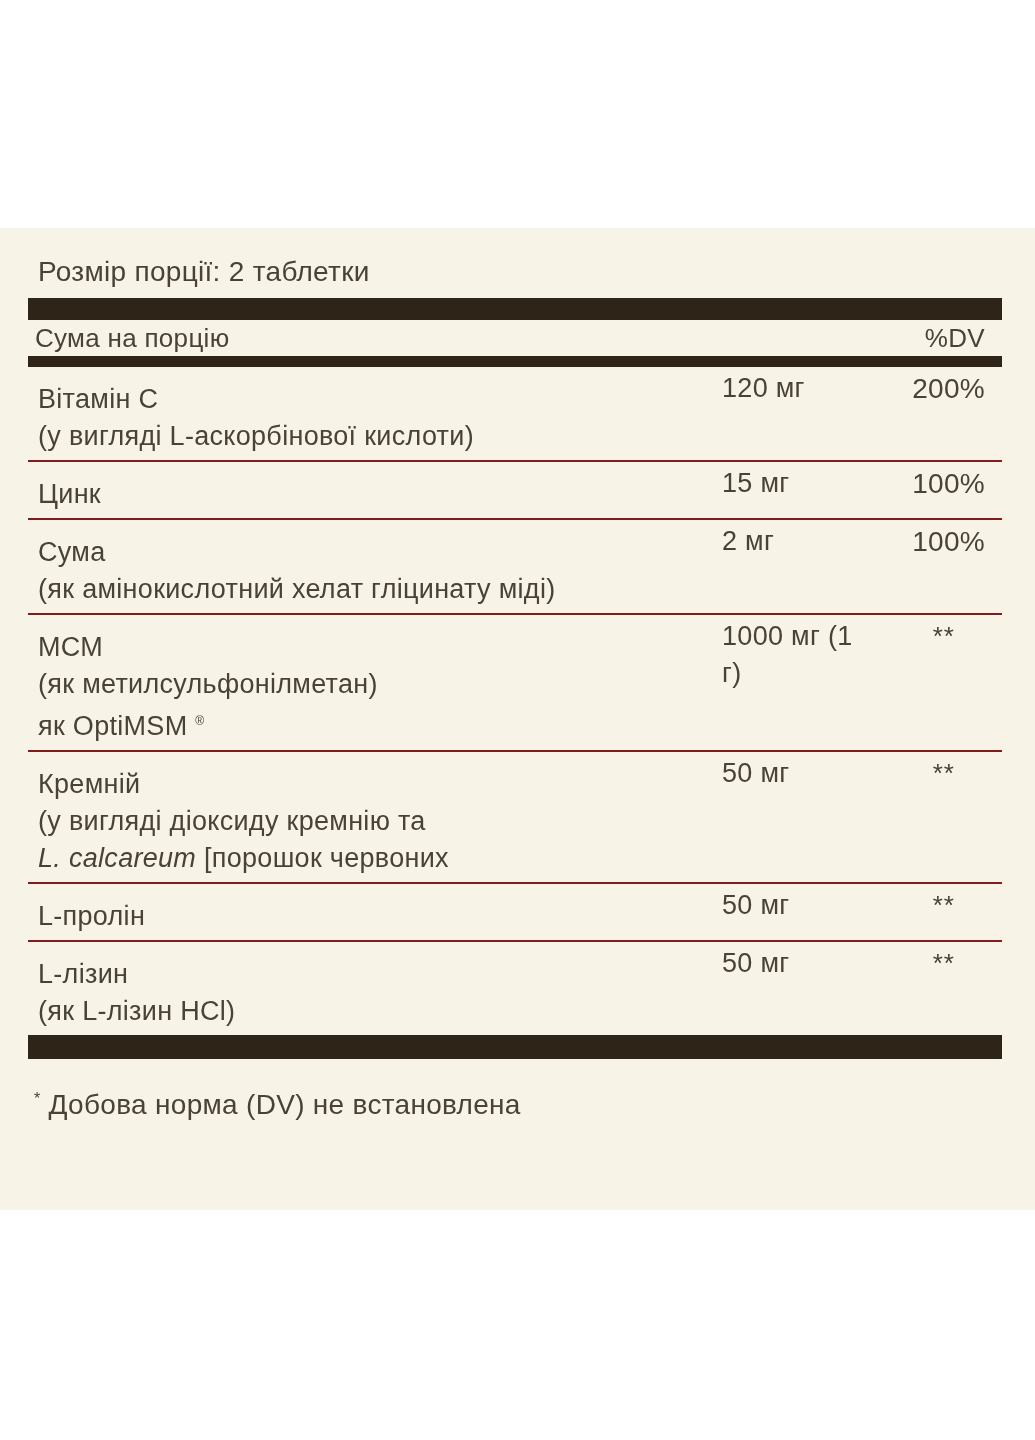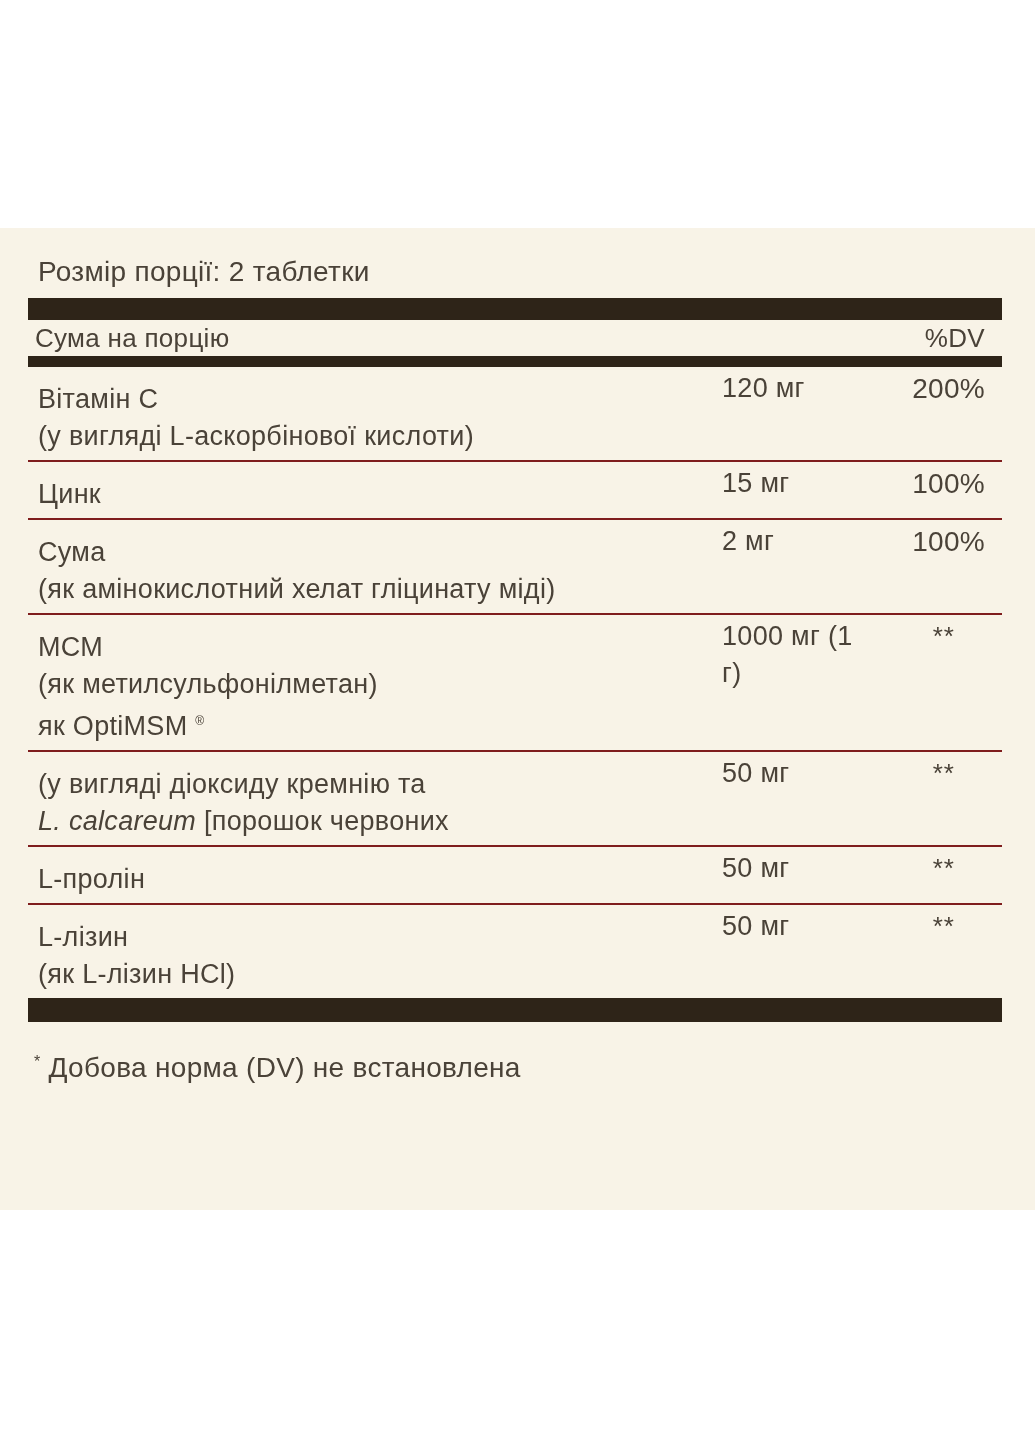--- a/index.html
+++ b/index.html
@@ -81,20 +81,21 @@
           <div class="col-name">
             <div class="name-line"><span>МСМ</span></div>
             <div class="name-line"><span>(як метилсульфонілметан)</span></div>
             <div class="name-line"><span>як OptiMSM </span><span class="sup">®</span></div>
           </div>
           <div class="col-amount">1000 мг (1 г)</div>
           <div class="col-dv dv-ast">**</div>
         </div>
         <div class="row">
           <div class="col-name">
+            <div class="name-line"><span>Кремній</span></div>
             <div class="name-line"><span>(у вигляді діоксиду кремнію та</span></div>
             <div class="name-line"><span class="it">L. calcareum</span><span> [порошок червоних</span></div>
           </div>
           <div class="col-amount">50 мг</div>
           <div class="col-dv dv-ast">**</div>
         </div>
         <div class="row">
           <div class="col-name">
             <div class="name-line"><span>L-пролін</span></div>
           </div>

